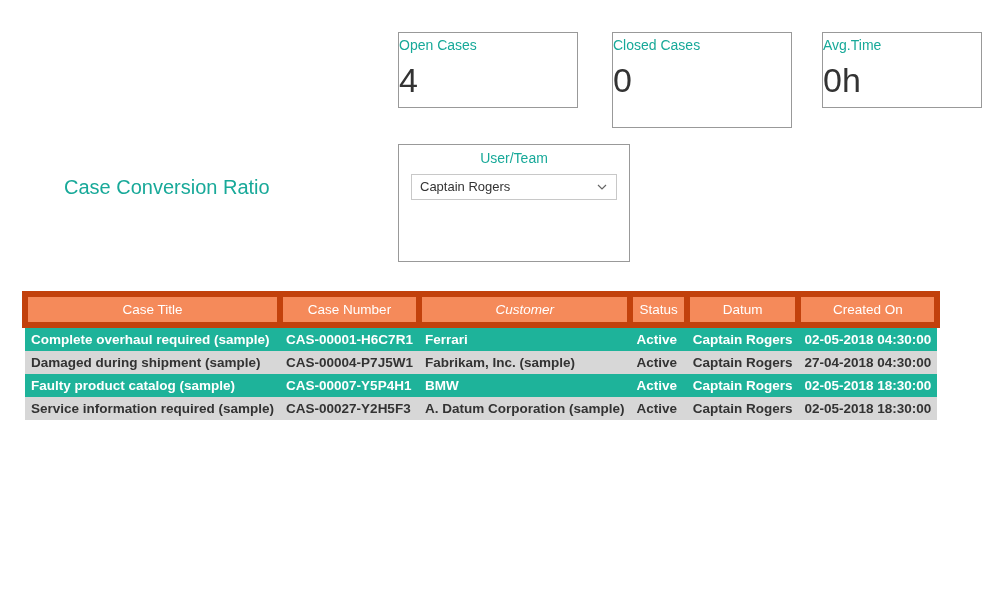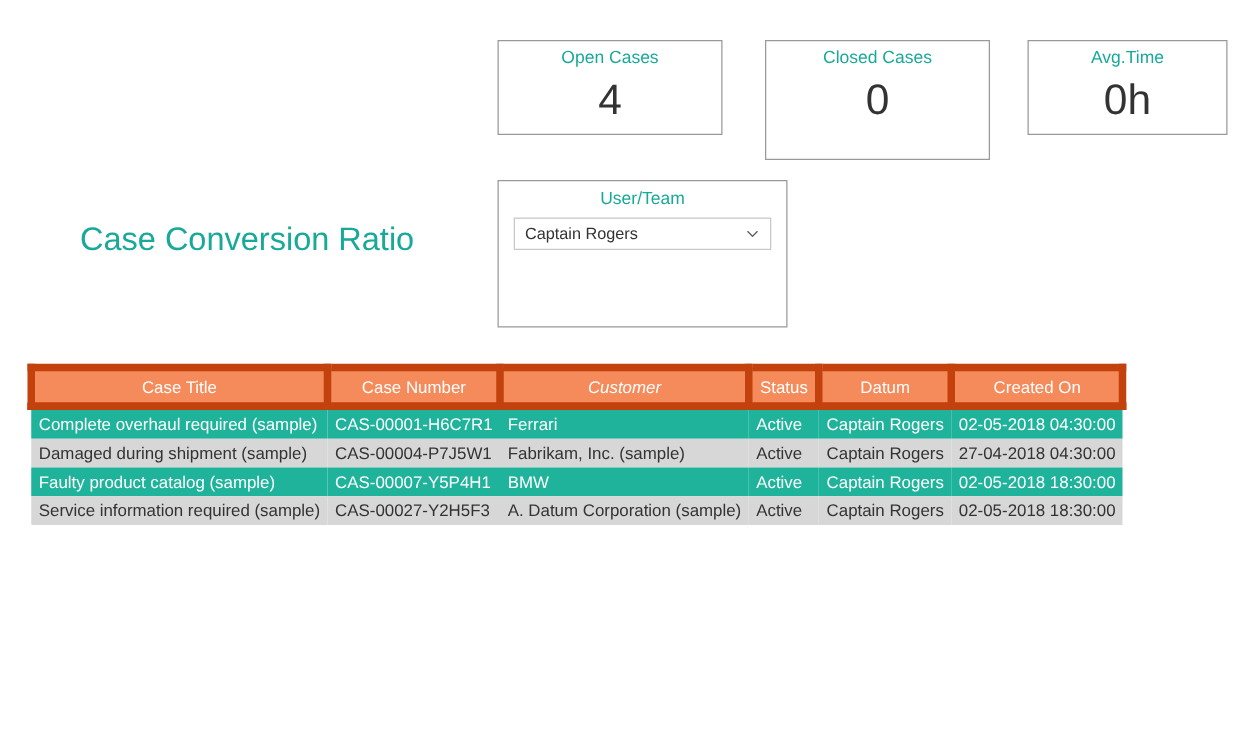--- a/index.html
+++ b/index.html
@@ -9,21 +9,20 @@
     width: 1001px;
     height: 590px;
     position: relative;
     overflow: hidden;
   }
 
   .card {
     position: absolute;
     border: 1px solid #999;
     background: #fff;
-    text-align: center;
   }
   .card .card-label {
     color: #18a999;
     font-size: 14px;
     padding-top: 4px;
   }
   .card .card-value {
     font-size: 34px;
     font-weight: 400;
     color: #333;
@@ -62,21 +61,21 @@
     right: 8px; top: 50%;
     transform: translateY(-50%);
     width: 12px; height: 12px;
   }
   #userteam .chev svg { display: block; }
 
   #title {
     position: absolute;
     top: 176px; left: 64px;
     color: #18a999;
-    font-size: 26px;
+    font-size: 20px;
     font-weight: 400;
   }
 
   .table {
     position: absolute;
     top: 291px; left: 22px;
     width: 870px;
     border-collapse: collapse;
     font-size: 13.5px;
   }
@@ -85,20 +84,21 @@
     color: #fff;
     font-weight: 400;
     text-align: center;
     padding: 5px 6px;
     border: 6px solid #c2410c;
   }
   .table td {
     padding: 4px 6px;
     text-align: left;
     white-space: nowrap;
+    font-weight: bold;
   }
   .row-hi td {
     background: #1eb39a;
     color: #fff;
   }
   .row-lo td {
     background: #d7d7d7;
     color: #333;
   }
 

